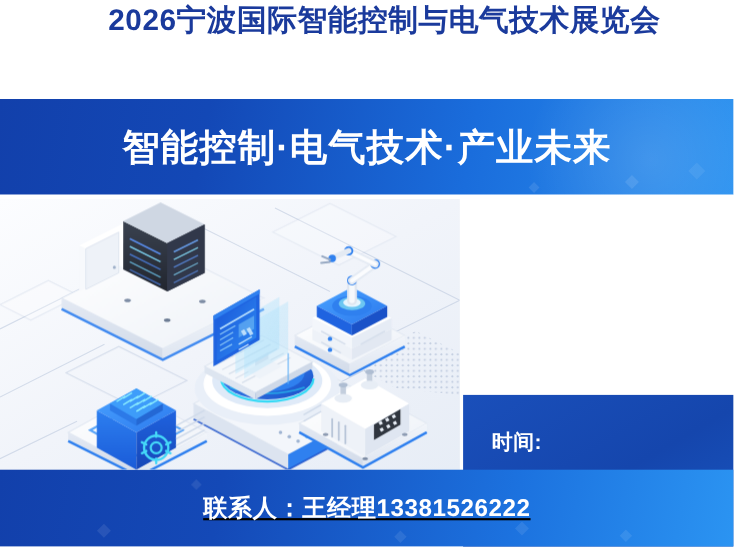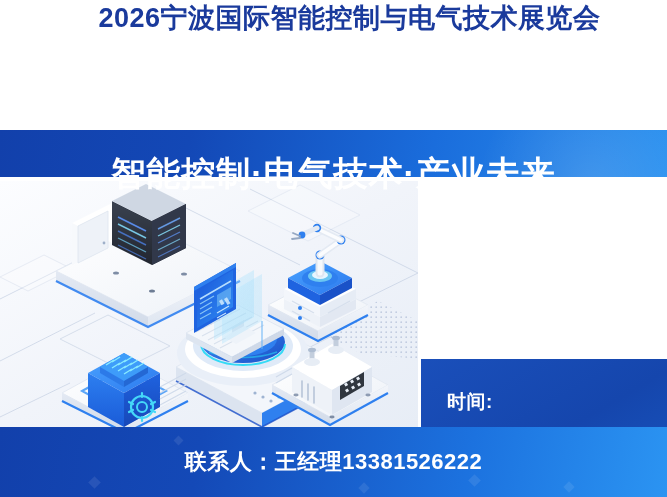--- a/index.html
+++ b/index.html
@@ -34,21 +34,20 @@
 
   
   .subtitle-band {
     position: absolute;
     left: 0; top: 90px; width: 667px; height: 87px;
     background: linear-gradient(100deg, #1240ab 0%, #1348b6 28%, #1a6ddc 64%, #2b92f0 100%);
     display: flex;
     align-items: center;
     justify-content: center;
     overflow: hidden;
-    margin-top: 40px;
   }
   .subtitle-text {
     font-size: 34px;
     font-weight: bold;
     color: #ffffff;
     letter-spacing: 1px;
     white-space: nowrap;
     position: relative;
     z-index: 3;
   }
@@ -123,20 +122,21 @@
 
   
   .footer-band {
     position: absolute;
     left: 0; top: 427px; width: 667px; height: 70px;
     background: linear-gradient(100deg, #1240ab 0%, #1449b7 30%, #1c72df 70%, #2b94f2 100%);
     display: flex;
     align-items: center;
     justify-content: center;
     overflow: hidden;
+    text-decoration: underline;
   }
   .footer-text {
     font-size: 22px;
     font-weight: bold;
     color: #ffffff;
     letter-spacing: 0.5px;
     white-space: nowrap;
     position: relative;
     z-index: 3;
   }

